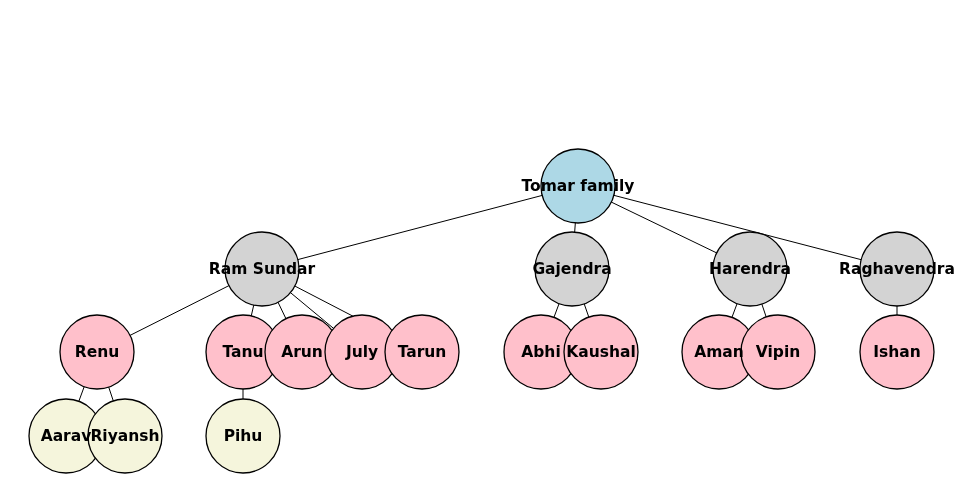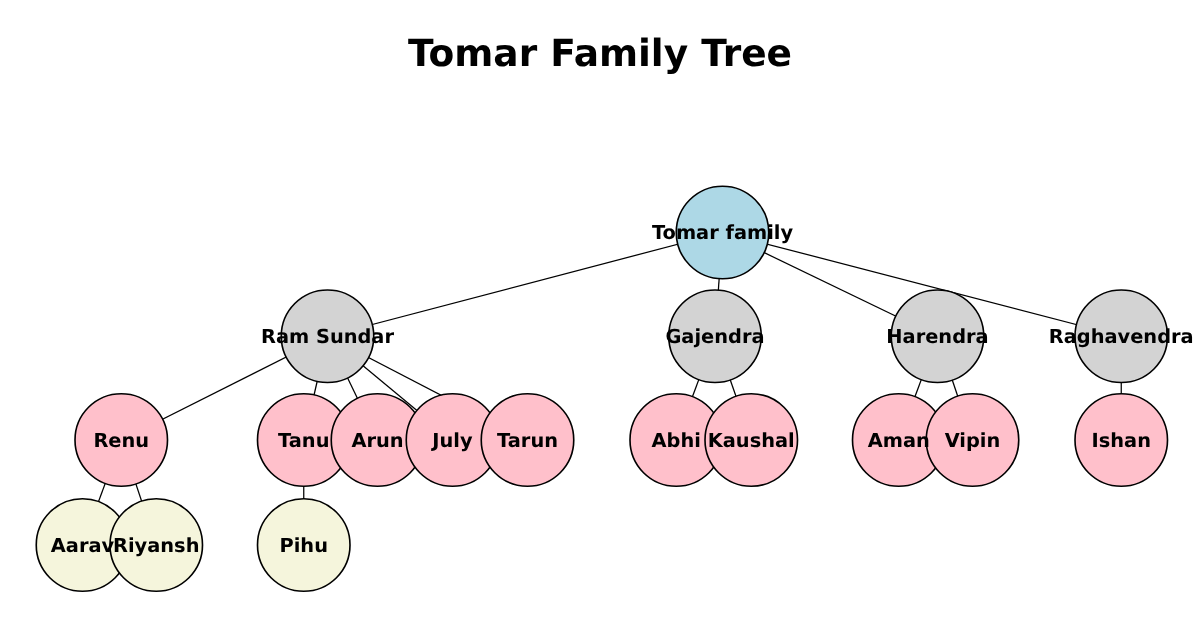--- a/index.html
+++ b/index.html
@@ -37,21 +37,20 @@
     font-weight: bold;
     font-size: 15.5px;
     fill: #000000;
     text-anchor: middle;
   }
 </style>
 </head>
 <body>
 
 <div class="figure">
-  <h1 class="figure-title">Tomar Family Tree</h1>
   <svg class="tree-canvas" width="960" height="500" viewBox="0 0 960 500" xmlns="http://www.w3.org/2000/svg">
       <line x1="578" y1="186" x2="262" y2="269" stroke="#000000" stroke-width="1"></line>
       <line x1="578" y1="186" x2="572" y2="269" stroke="#000000" stroke-width="1"></line>
       <line x1="578" y1="186" x2="750" y2="269" stroke="#000000" stroke-width="1"></line>
       <line x1="578" y1="186" x2="897" y2="269" stroke="#000000" stroke-width="1"></line>
       <line x1="262" y1="269" x2="97" y2="352" stroke="#000000" stroke-width="1"></line>
       <line x1="262" y1="269" x2="243" y2="352" stroke="#000000" stroke-width="1"></line>
       <line x1="262" y1="269" x2="302" y2="352" stroke="#000000" stroke-width="1"></line>
       <line x1="262" y1="269" x2="362" y2="352" stroke="#000000" stroke-width="1"></line>
       <line x1="262" y1="269" x2="422" y2="352" stroke="#000000" stroke-width="1"></line>

